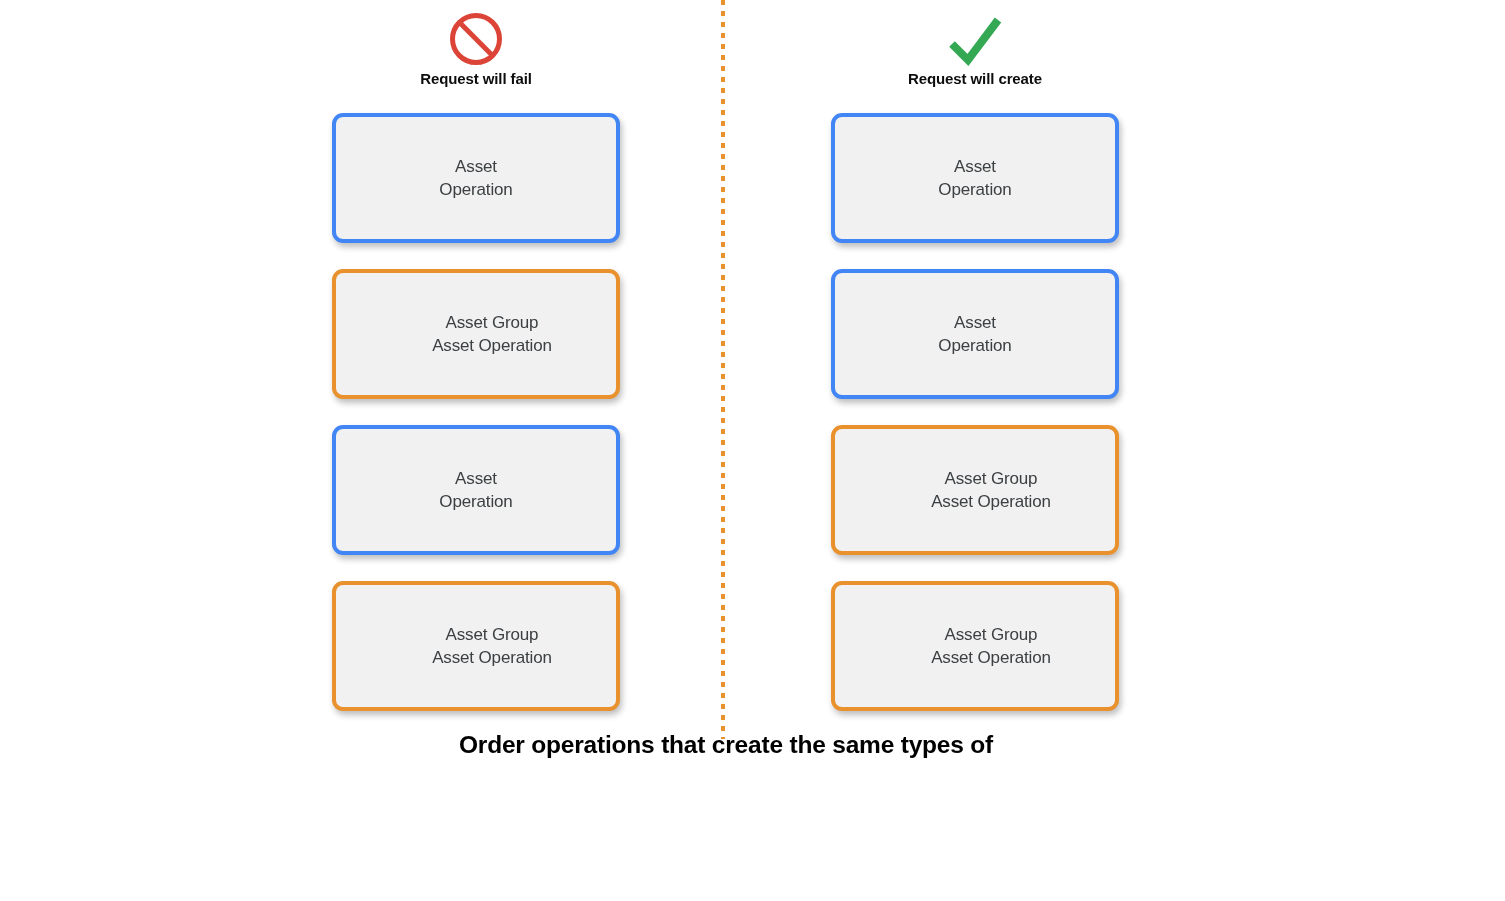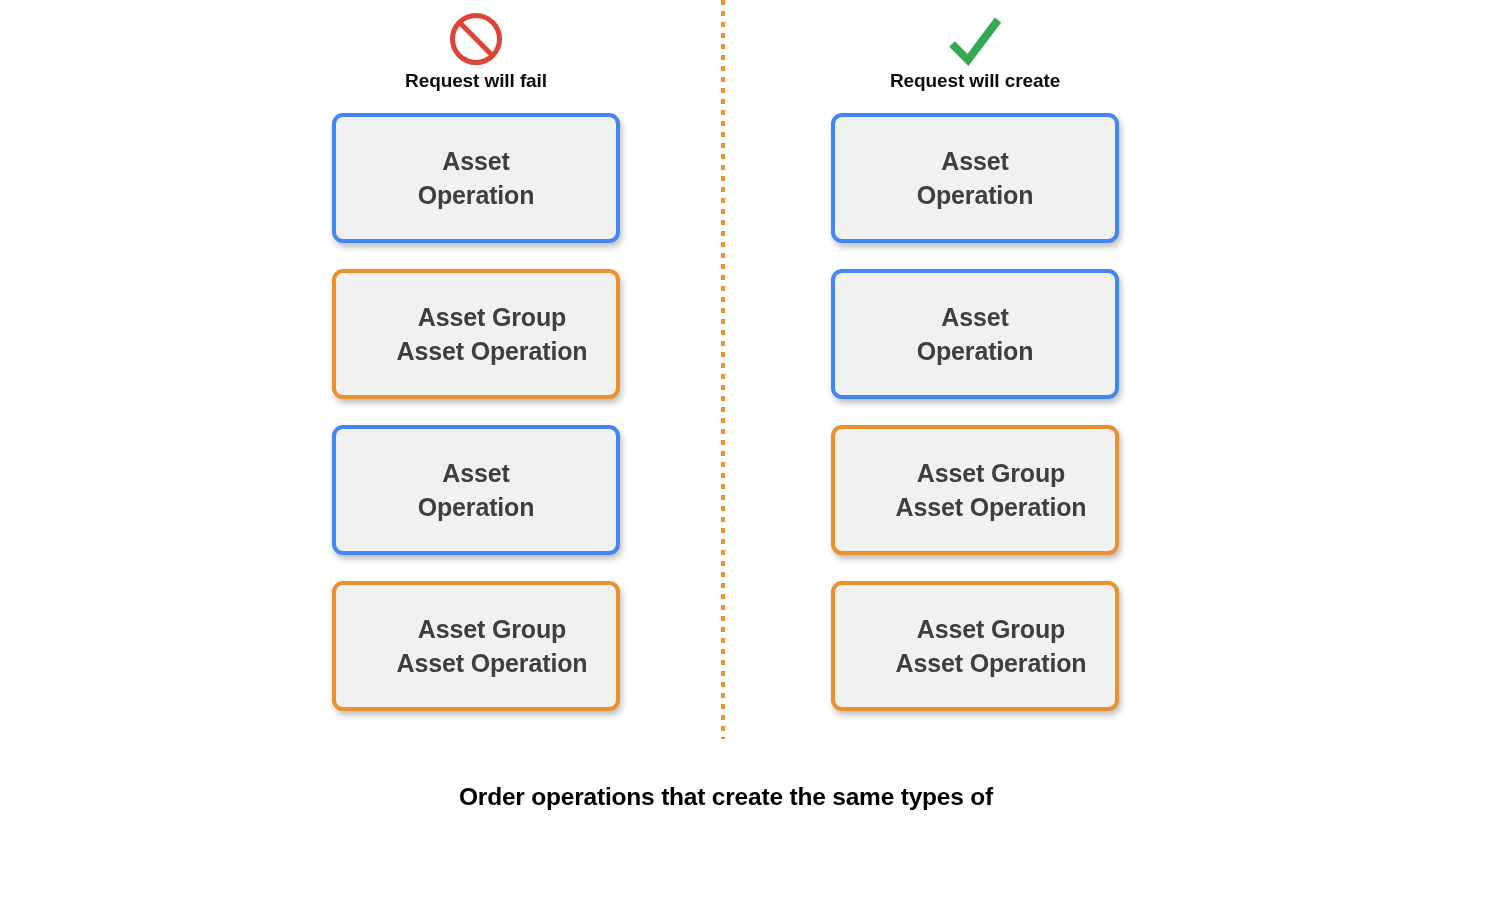--- a/index.html
+++ b/index.html
@@ -58,21 +58,21 @@
   }
   .col-header .status-icon {
     display: block;
     height: 58px;
     line-height: 0;
     margin: 0 auto 2px auto;
   }
   .col-header .status-icon svg { display: block; margin: 0 auto; }
   .col-header .header-label {
     display: block;
-    font-size: 19px;
+    font-size: 15px;
     font-weight: bold;
     color: #0d0d0d;
     letter-spacing: -0.1px;
     white-space: nowrap;
   }
 
   
   .card-stack {
     position: absolute;
     top: 113px;
@@ -94,34 +94,34 @@
     align-items: center;
     justify-content: center;
     text-align: center;
   }
   .card:last-child { margin-bottom: 0; }
 
   .card.accent-blue   { border-color: #4285f4; }
   .card.accent-orange { border-color: #e8912d; padding-left: 32px; }
 
   .card .card-text {
-    font-size: 25px;
-    font-weight: bold;
+    font-size: 17px;
+    font-weight: normal;
     line-height: 1.36;
     color: #3c4043;
     letter-spacing: -0.15px;
     padding: 0 6px;
     white-space: pre-line;
   }
 
   
   .caption {
     position: absolute;
     left: 0;
-    top: 778px;
+    top: 726px;
     width: 1452px;
     text-align: center;
     font-size: 24.5px;
     font-weight: bold;
     color: #000000;
     line-height: 1.55;
     letter-spacing: -0.2px;
   }
   .caption .caption-line { display: block; }
 </style>

